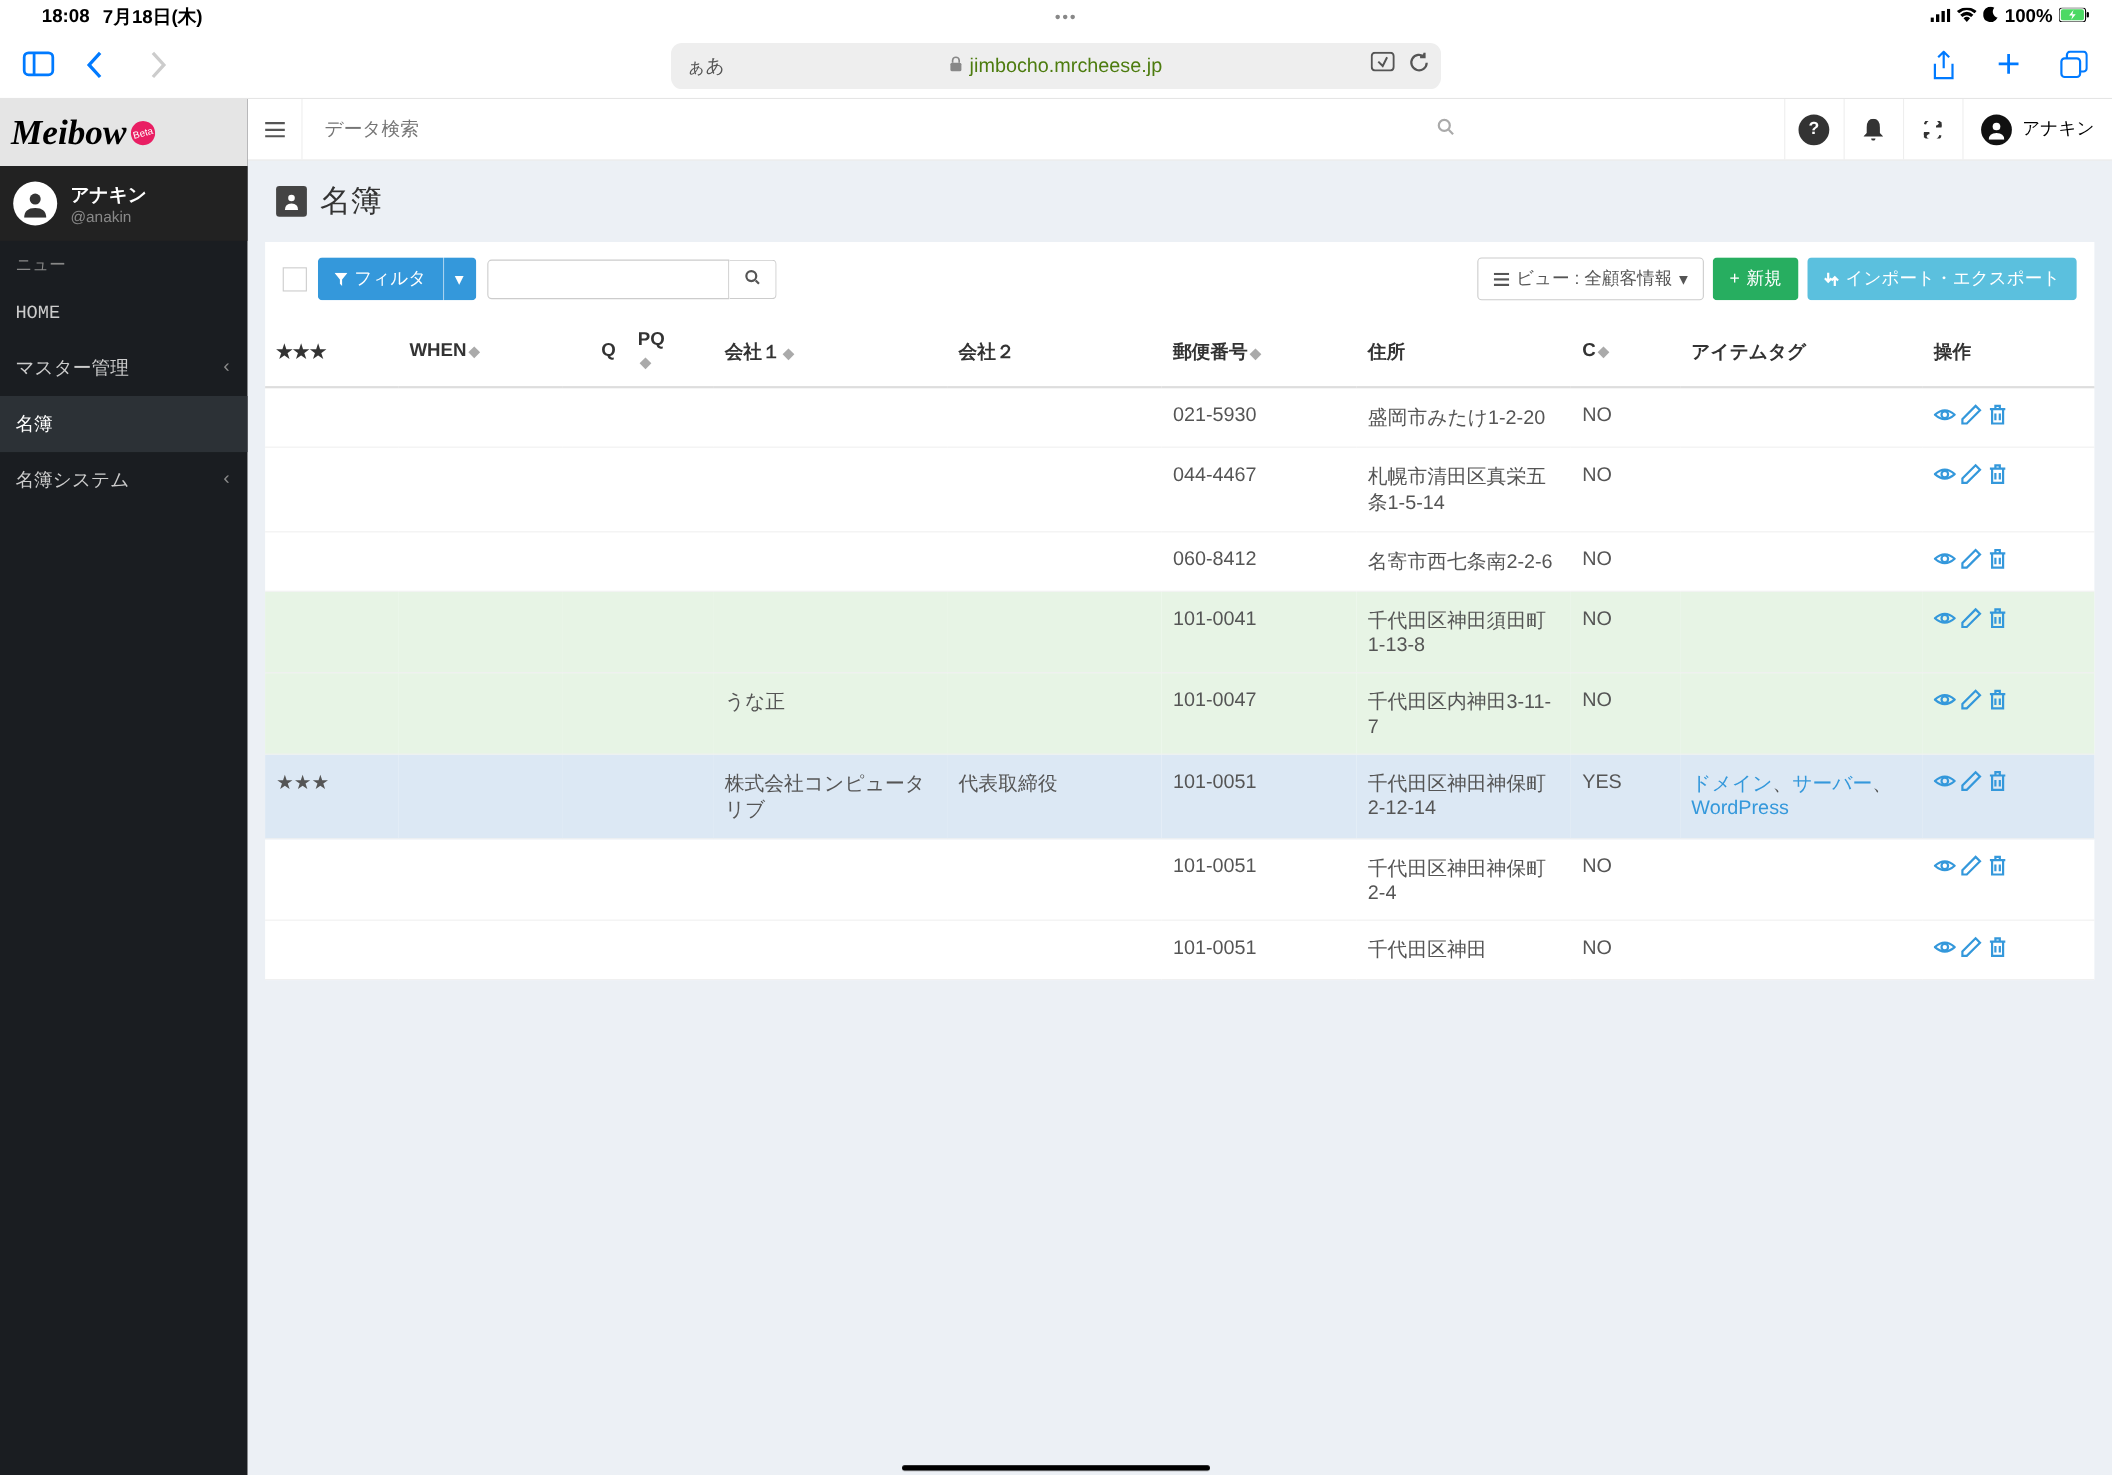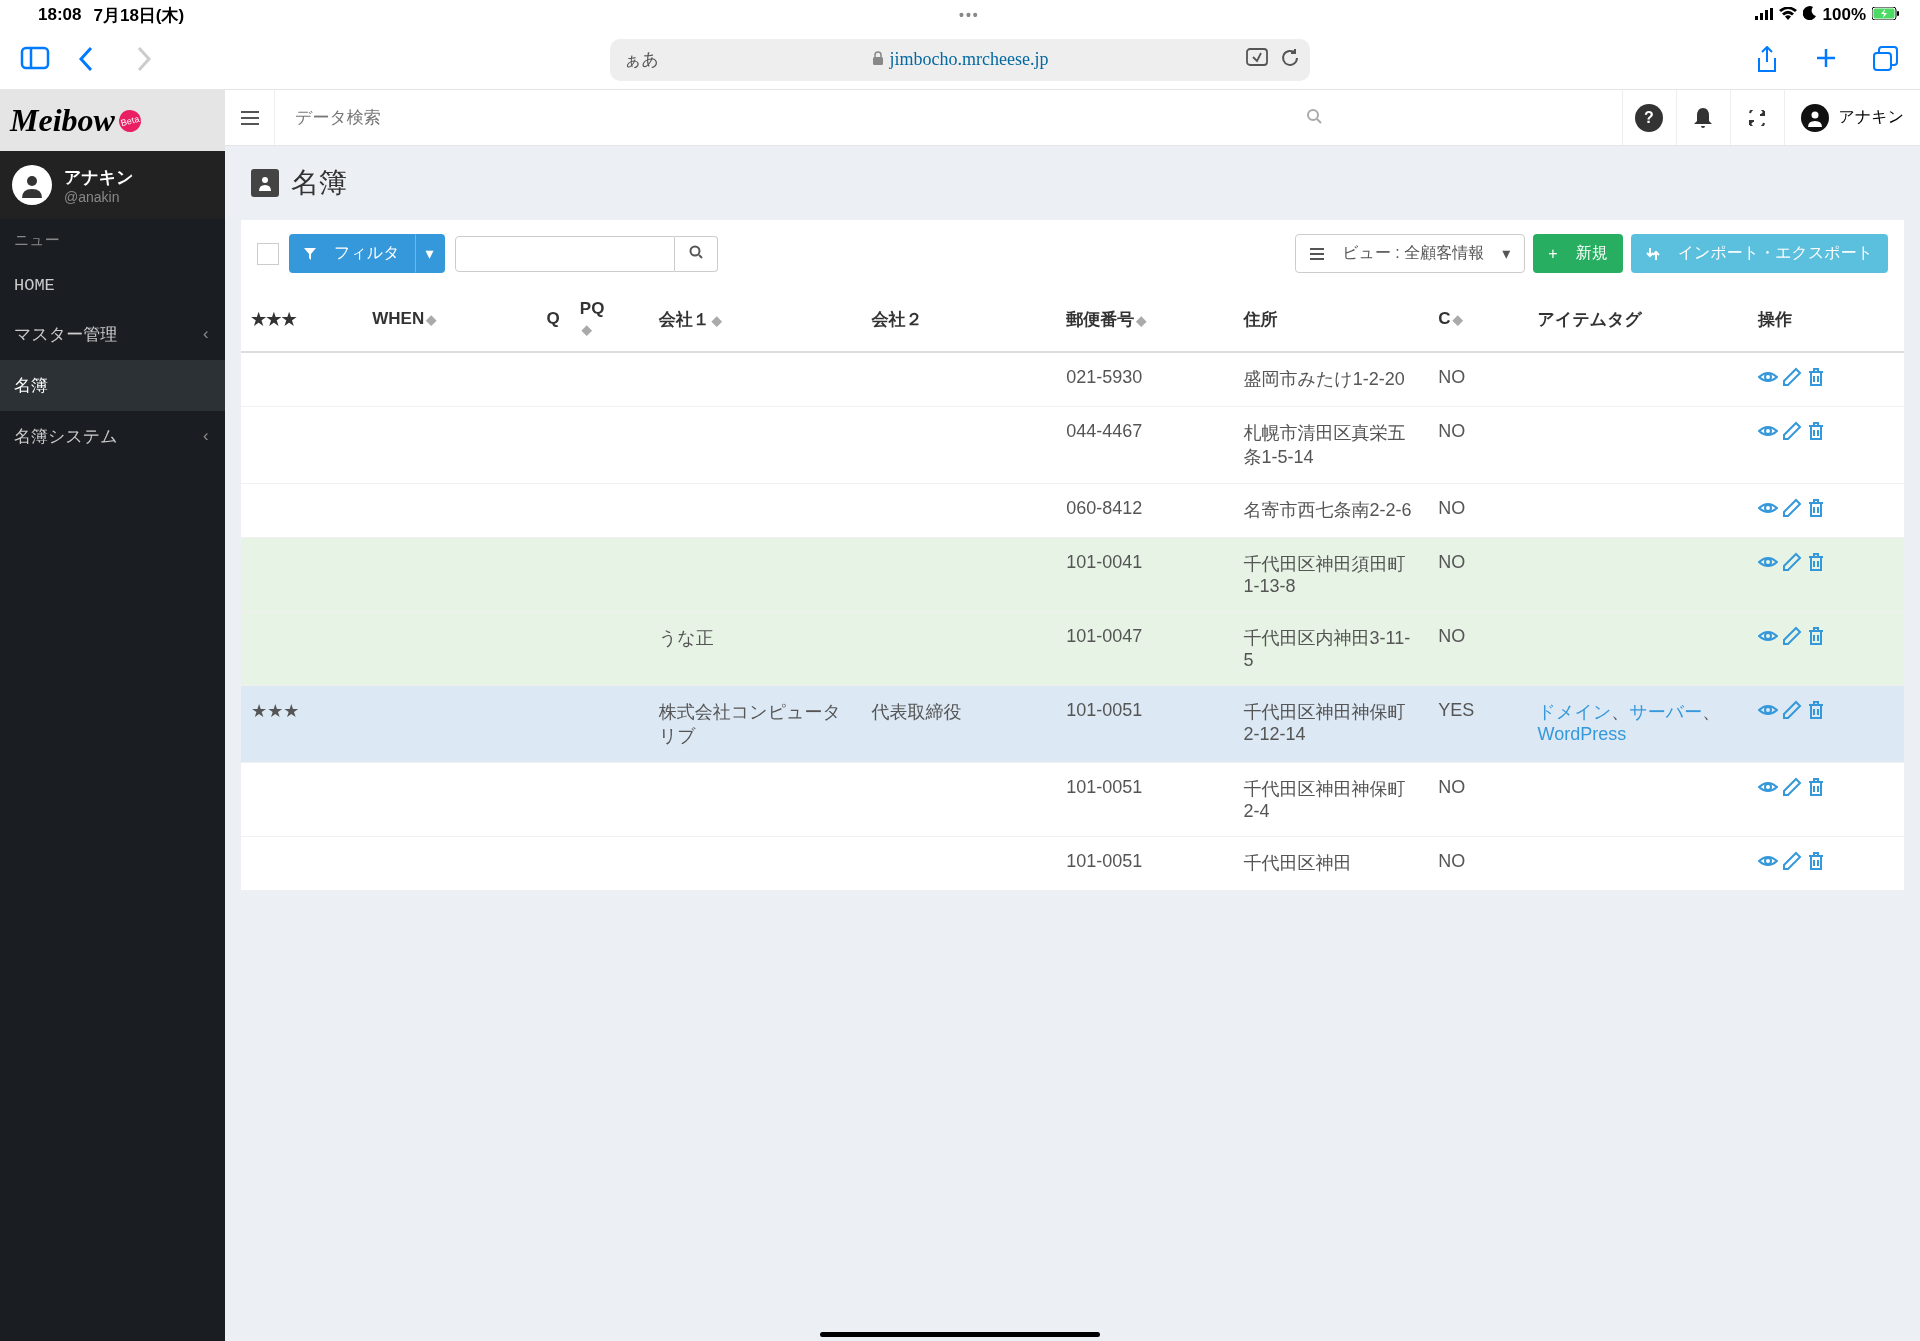--- a/index.html
+++ b/index.html
@@ -10,21 +10,21 @@
     .status-left { display: flex; align-items: center; gap: 12px; margin-left: 18px; }
     .status-right { display: flex; align-items: center; gap: 6px; }
     .status-dots { color: #888; letter-spacing: 2px; font-size: 14px; }
 
     
     .browser-bar { display: flex; align-items: center; padding: 10px 20px; gap: 20px; background: #fff; border-bottom: 1px solid #e5e5e5; height: 60px; }
     .browser-nav { display: flex; gap: 30px; align-items: center; }
     .browser-icon { width: 28px; height: 28px; color: #007aff; }
     .browser-icon.disabled { color: #ccc; }
     .address-bar { flex: 1; max-width: 700px; margin: 0 auto; display: flex; align-items: center; justify-content: center; background: #eee; border-radius: 10px; height: 42px; padding: 0 17px; position: relative; }
-    .address-text { display: flex; align-items: center; gap: 6px; color: #0369a1; font-size: 18px; font-family: Liberation Serif, serif; }
+    .address-text { display: flex; align-items: center; gap: 6px; color: #4d7c0f; font-size: 18px; }
     .address-aa { position: absolute; left: 14px; font-size: 17px; color: #555; }
     .address-icons { position: absolute; right: 10px; display: flex; gap: 12px; }
     .browser-right { display: flex; gap: 30px; align-items: center; }
 
     
     .app-container { display: flex; height: calc(100vh - 90px); }
     .app-sidebar { width: 225px; background: #1a1d21; color: #fff; flex-shrink: 0; position: relative; }
     .app-main { flex: 1; display: flex; flex-direction: column; background: #ecf0f5; }
 
     .app-logo { background: #e5e5e5; padding: 12px 10px; display: flex; align-items: center; }
@@ -55,21 +55,21 @@
     
     .page-header { padding: 18px 26px; }
     .page-title { display: flex; align-items: center; gap: 12px; font-size: 28px; color: #333; }
     .page-title-icon { width: 28px; height: 28px; background: #444; color: #fff; border-radius: 3px; display: flex; align-items: center; justify-content: center; font-size: 16px; }
 
     
     .content-card { background: #fff; margin: 0 16px 16px 16px; }
     .toolbar { display: flex; align-items: center; padding: 14px 16px; gap: 10px; flex-wrap: wrap; }
     .toolbar-left { display: flex; align-items: center; gap: 10px; }
     .checkbox-all { width: 22px; height: 22px; border: 1px solid #ccc; background: #fff; }
-    .btn { display: inline-flex; align-items: center; gap: 18px; padding: 8px 14px; border-radius: 4px; font-size: 16px; cursor: pointer; border: 1px solid transparent; }
+    .btn { display: inline-flex; align-items: center; gap: 6px; padding: 8px 14px; border-radius: 4px; font-size: 16px; cursor: pointer; border: 1px solid transparent; }
     .btn-primary { background: #3498db; color: #fff; }
     .btn-primary-caret { background: #3498db; color: #fff; padding: 8px 10px; border-left: 1px solid rgba(255,255,255,0.3); border-radius: 0 4px 4px 0; }
     .btn-group { display: flex; }
     .btn-group .btn:first-child { border-radius: 4px 0 0 4px; }
     .btn-default { background: #fff; border: 1px solid #ccc; color: #555; }
     .btn-success { background: #27ae60; color: #fff; }
     .btn-info { background: #5bc0de; color: #fff; }
     .search-box { display: flex; }
     .search-box input { border: 1px solid #ccc; border-radius: 4px 0 0 4px; padding: 8px 12px; width: 220px; font-size: 16px; }
     .search-box button { border: 1px solid #ccc; border-left: none; background: #fff; padding: 8px 14px; border-radius: 0 4px 4px 0; }
@@ -456,21 +456,21 @@
               </td>
             </tr>
             <tr class="row-green">
     <td class="stars"></td>
     <td></td>
     <td></td>
     <td></td>
     <td style="max-width:120px">うな正</td>
     <td></td>
     <td>101-0047</td>
-    <td style="max-width:110px">千代田区内神田3-11-5</td>
+    <td style="max-width:110px">千代田区内神田3-11-7</td>
     <td>NO</td>
     <td class="tags" style="max-width:100px"></td>
     <td>
                 <div class="row-actions">
   <span><svg viewBox="0 0 20 20" fill="none" stroke="#3498db" stroke-width="2">
                       <path d="M1 10 Q10 2 19 10 Q10 18 1 10 Z"></path>
                       <circle cx="10" cy="10" r="3"></circle>
                     </svg></span>
   <span><svg viewBox="0 0 20 20" fill="none" stroke="#3498db" stroke-width="2">
                       <path d="M14 2 L18 6 L6 18 L2 18 L2 14 Z"></path>

